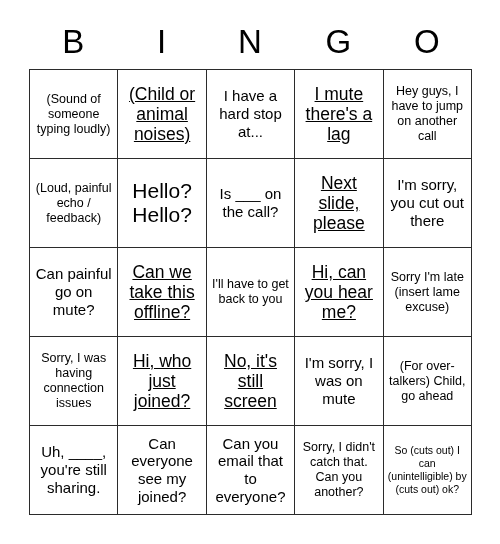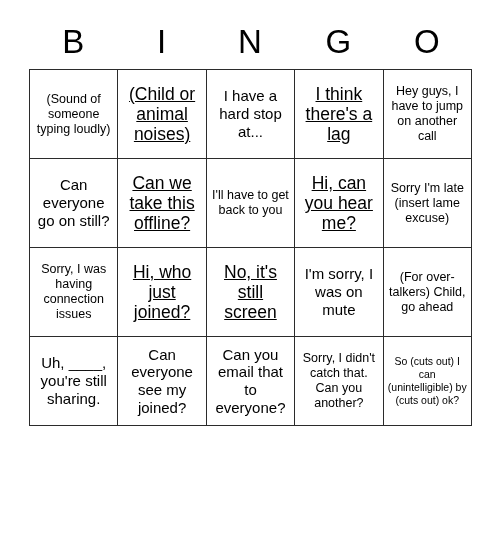--- a/index.html
+++ b/index.html
@@ -85,29 +85,46 @@
         <td>
             <span class="cell-text fs-sm">(Sound of someone typing loudly)</span>
           </td>
         <td>
             <span class="cell-text fs-lg">(Child or animal noises)</span>
           </td>
         <td>
             <span class="cell-text fs-md">I have a hard stop at...</span>
           </td>
         <td>
-            <span class="cell-text fs-lg">I think there's a lag</span>
+            <span class="cell-text fs-lg">I mute there's a lag</span>
           </td>
         <td>
             <span class="cell-text fs-sm">Hey guys, I have to jump on another call</span>
           </td>
       </tr>
       <tr>
         <td>
-            <span class="cell-text fs-md">Can everyone go on still?</span>
+            <span class="cell-text fs-sm">(Loud, painful echo / feedback)</span>
+          </td>
+        <td>
+            <span class="cell-text fs-xl">Hello? Hello?</span>
+          </td>
+        <td>
+            <span class="cell-text fs-md">Is ___ on the call?</span>
+          </td>
+        <td>
+            <span class="cell-text fs-lg">Next slide, please</span>
+          </td>
+        <td>
+            <span class="cell-text fs-md">I'm sorry, you cut out there</span>
+          </td>
+      </tr>
+      <tr>
+        <td>
+            <span class="cell-text fs-md">Can painful go on mute?</span>
           </td>
         <td>
             <span class="cell-text fs-lg">Can we take this offline?</span>
           </td>
         <td>
             <span class="cell-text fs-sm">I'll have to get back to you</span>
           </td>
         <td>
             <span class="cell-text fs-lg">Hi, can you hear me?</span>
           </td>

